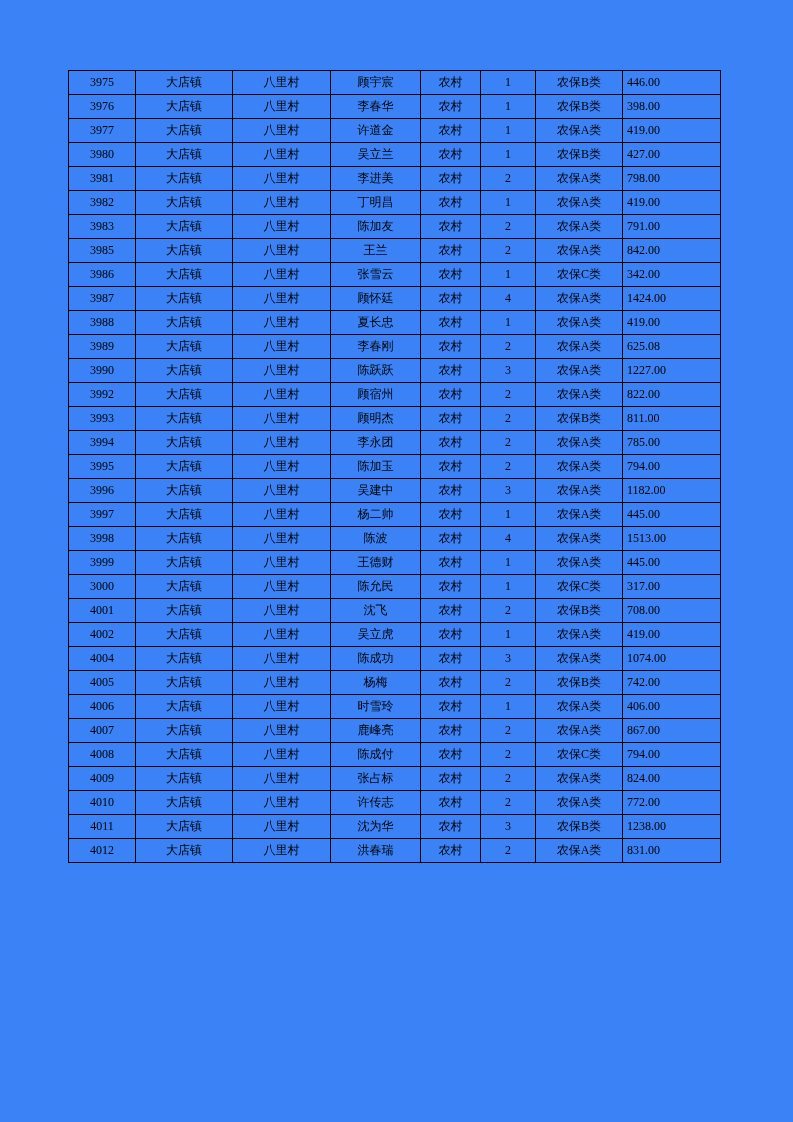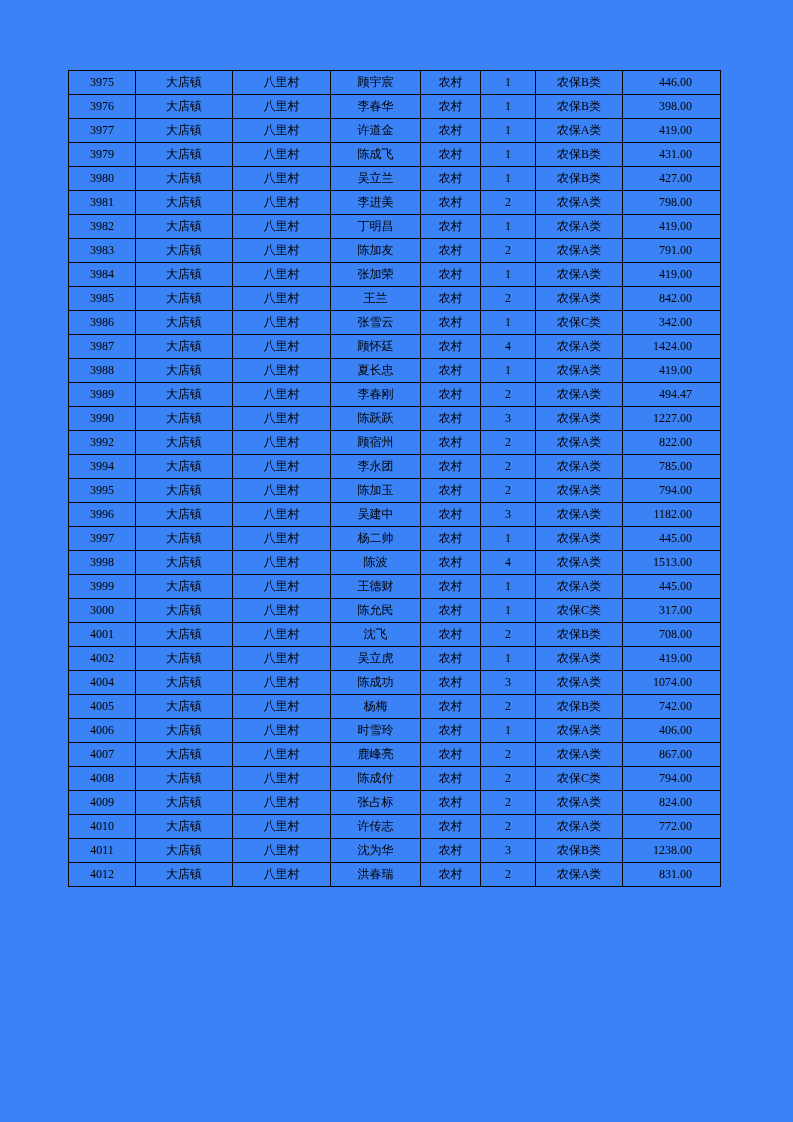--- a/index.html
+++ b/index.html
@@ -28,21 +28,21 @@
   table.roster td {
     border: 1px solid #000000;
     height: 23px;
     padding: 0 4px;
     text-align: center;
     vertical-align: middle;
     white-space: nowrap;
     overflow: hidden;
   }
   table.roster td.col-amount {
-    text-align: right;
+    text-align: left;
     padding-right: 28px;
   }
   col.c-id       { width: 67px; }
   col.c-town     { width: 97px; }
   col.c-village  { width: 98px; }
   col.c-name     { width: 90px; }
   col.c-res      { width: 60px; }
   col.c-count    { width: 55px; }
   col.c-cat      { width: 87px; }
   col.c-amount   { width: 98px; }
@@ -87,30 +87,20 @@
           <td>3977</td>
           <td>大店镇</td>
           <td>八里村</td>
           <td>许道金</td>
           <td>农村</td>
           <td>1</td>
           <td>农保A类</td>
           <td class="col-amount">419.00</td>
         </tr>
         <tr>
-          <td>3979</td>
-          <td>大店镇</td>
-          <td>八里村</td>
-          <td>陈成飞</td>
-          <td>农村</td>
-          <td>1</td>
-          <td>农保B类</td>
-          <td class="col-amount">431.00</td>
-        </tr>
-        <tr>
           <td>3980</td>
           <td>大店镇</td>
           <td>八里村</td>
           <td>吴立兰</td>
           <td>农村</td>
           <td>1</td>
           <td>农保B类</td>
           <td class="col-amount">427.00</td>
         </tr>
         <tr>
@@ -135,30 +125,20 @@
         </tr>
         <tr>
           <td>3983</td>
           <td>大店镇</td>
           <td>八里村</td>
           <td>陈加友</td>
           <td>农村</td>
           <td>2</td>
           <td>农保A类</td>
           <td class="col-amount">791.00</td>
-        </tr>
-        <tr>
-          <td>3984</td>
-          <td>大店镇</td>
-          <td>八里村</td>
-          <td>张加荣</td>
-          <td>农村</td>
-          <td>1</td>
-          <td>农保A类</td>
-          <td class="col-amount">419.00</td>
         </tr>
         <tr>
           <td>3985</td>
           <td>大店镇</td>
           <td>八里村</td>
           <td>王兰</td>
           <td>农村</td>
           <td>2</td>
           <td>农保A类</td>
           <td class="col-amount">842.00</td>
@@ -194,41 +174,51 @@
           <td class="col-amount">419.00</td>
         </tr>
         <tr>
           <td>3989</td>
           <td>大店镇</td>
           <td>八里村</td>
           <td>李春刚</td>
           <td>农村</td>
           <td>2</td>
           <td>农保A类</td>
-          <td class="col-amount">494.47</td>
+          <td class="col-amount">625.08</td>
         </tr>
         <tr>
           <td>3990</td>
           <td>大店镇</td>
           <td>八里村</td>
           <td>陈跃跃</td>
           <td>农村</td>
           <td>3</td>
           <td>农保A类</td>
           <td class="col-amount">1227.00</td>
         </tr>
         <tr>
           <td>3992</td>
           <td>大店镇</td>
           <td>八里村</td>
           <td>顾宿州</td>
           <td>农村</td>
           <td>2</td>
           <td>农保A类</td>
           <td class="col-amount">822.00</td>
+        </tr>
+        <tr>
+          <td>3993</td>
+          <td>大店镇</td>
+          <td>八里村</td>
+          <td>顾明杰</td>
+          <td>农村</td>
+          <td>2</td>
+          <td>农保B类</td>
+          <td class="col-amount">811.00</td>
         </tr>
         <tr>
           <td>3994</td>
           <td>大店镇</td>
           <td>八里村</td>
           <td>李永团</td>
           <td>农村</td>
           <td>2</td>
           <td>农保A类</td>
           <td class="col-amount">785.00</td>

